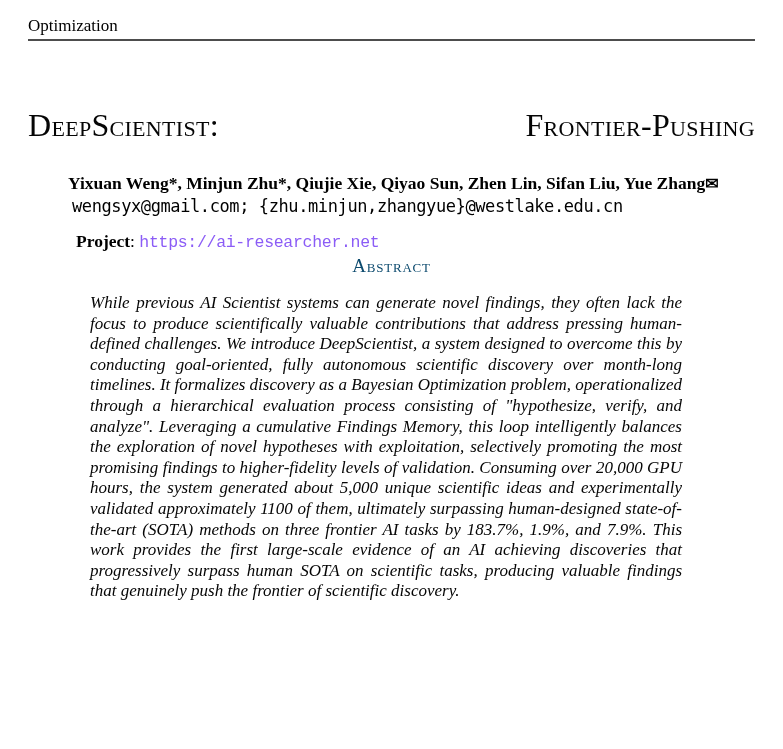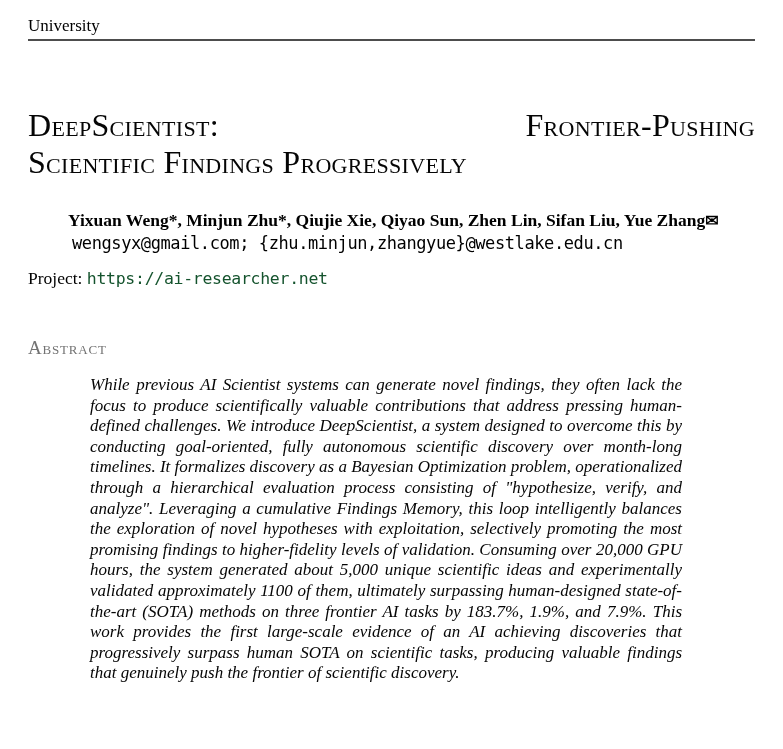--- a/index.html
+++ b/index.html
@@ -52,70 +52,68 @@
   }
   .emails {
     font-family: "DejaVu Sans Mono", monospace;
     font-size: 17px;
     line-height: 22px;
     letter-spacing: -0.4px;
     margin-left: 44px;
   }
   .links-block { margin-top: 13px; }
   .link-line { font-size: 17.5px; line-height: 23px; }
-  .link-label { font-weight: normal; }
+  .link-label { font-weight: bold; margin-left: 48px; }
   .url {
     font-family: "DejaVu Sans Mono", monospace;
     font-size: 16.5px;
     letter-spacing: -0.3px;
     color: #d62d8d;
     text-decoration: none;
   }
   .abstract-heading {
-    margin-top: 46px;
-    text-align: left;
+    text-align: center;
     font-variant: small-caps;
     font-size: 19px;
     line-height: 23px;
     letter-spacing: 0.8px;
-    color: #737373;
+    color: #0c4a6e;
   }
   .abstract-body {
     margin-top: 16px;
     width: 592px;
     margin-left: 62px;
     font-size: 17px;
     line-height: 20.6px;
     text-align: justify;
     color: #050505;
     font-style: italic;
   }
 </style>
 </head>
 <body>
 
 <div class="page">
 
-  <div class="brand">University</div>
+  <div class="brand">Optimization</div>
   <hr class="header-rule">
 
   <div class="title">
     <div class="title-line1">
       <span>DeepScientist:</span>
       <span>Frontier-Pushing</span>
     </div>
-    <div class="title-line2">Scientific Findings Progressively</div>
   </div>
 
   <div class="authors-block">
     <div class="author-names"><span>Yixuan Weng*, Minjun Zhu*, Qiujie Xie, Qiyao Sun, Zhen Lin, Sifan Liu, Yue Zhang</span><span class="envelope">✉</span></div>
     <div class="emails">wengsyx@gmail.com; {zhu.minjun,zhangyue}@westlake.edu.cn</div>
   </div>
 
   <div class="links-block">
-    <div class="link-line"><span class="link-label">Project</span><span>: </span><a class="url" href="#" style="color: #14532d;">https://ai-researcher.net</a></div>
+    <div class="link-line"><span class="link-label">Project</span><span>: </span><a class="url" href="#" style="color: #8b5cf6; font-family: Liberation Mono, monospace;">https://ai-researcher.net</a></div>
   </div>
 
   <div class="abstract-heading">Abstract</div>
 
   <div class="abstract-body">While previous AI Scientist systems can generate novel findings, they often lack the focus to produce scientifically valuable contributions that address pressing human-defined challenges. We introduce DeepScientist, a system designed to overcome this by conducting goal-oriented, fully autonomous scientific discovery over month-long timelines. It formalizes discovery as a Bayesian Optimization problem, operationalized through a hierarchical evaluation process consisting of "hypothesize, verify, and analyze". Leveraging a cumulative Findings Memory, this loop intelligently balances the exploration of novel hypotheses with exploitation, selectively promoting the most promising findings to higher-fidelity levels of validation. Consuming over 20,000 GPU hours, the system generated about 5,000 unique scientific ideas and experimentally validated approximately 1100 of them, ultimately surpassing human-designed state-of-the-art (SOTA) methods on three frontier AI tasks by 183.7%, 1.9%, and 7.9%. This work provides the first large-scale evidence of an AI achieving discoveries that progressively surpass human SOTA on scientific tasks, producing valuable findings that genuinely push the frontier of scientific discovery.</div>
 
 </div>
 
 </body></html>

